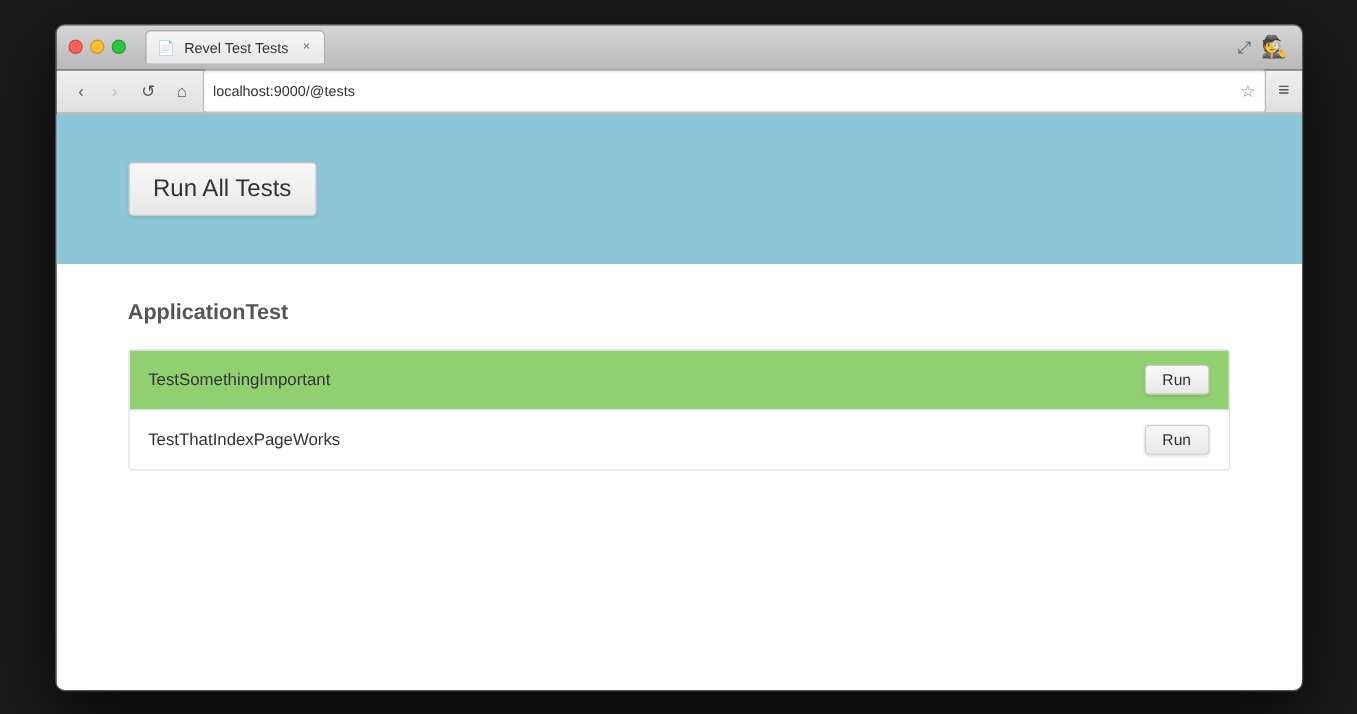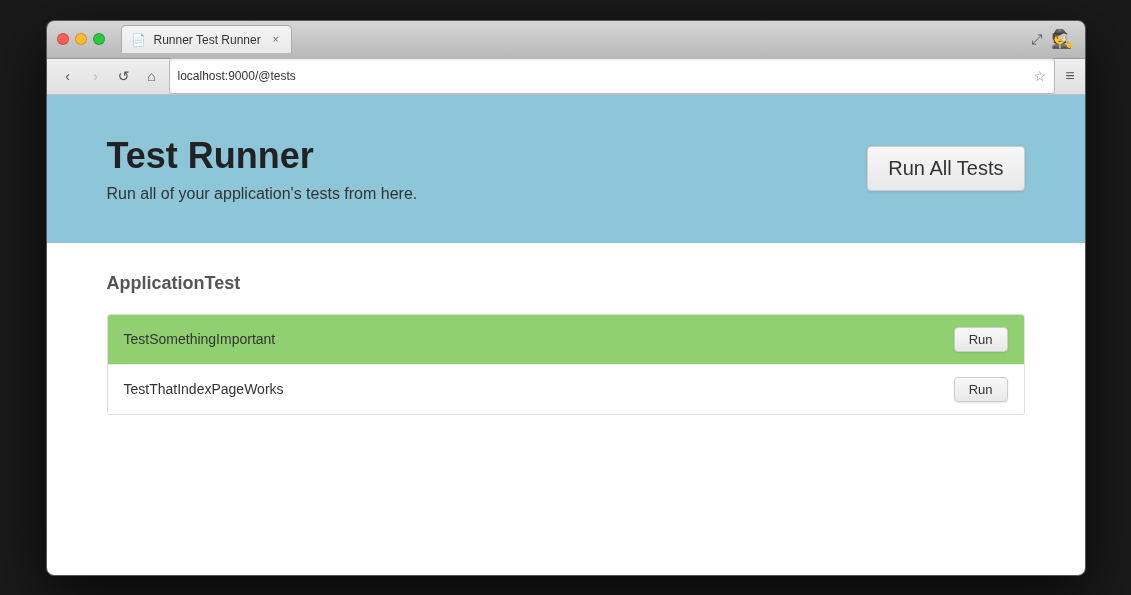--- a/index.html
+++ b/index.html
@@ -284,21 +284,21 @@
   <div class="title-bar">
     <div class="traffic-lights">
       <div class="traffic-light close"></div>
       <div class="traffic-light minimize"></div>
       <div class="traffic-light maximize"></div>
     </div>
 
     <div class="tab-area">
       <div class="tab active">
         <span class="tab-icon">📄</span>
-        <span>Runner Test Runner</span>
+        <span>Revel Test Tests</span>
         <span class="tab-close">×</span>
       </div>
       <div class="tab" style="background:transparent;border:none;width:30px;"></div>
     </div>
 
     <div class="window-controls-right">
       <span class="expand-icon">⤢</span>
       <span class="spy-avatar">🕵️</span>
     </div>
   </div>
@@ -313,24 +313,20 @@
       <span class="address-text">localhost:9000/@tests</span>
       <span class="star-icon">☆</span>
     </div>
 
     <span class="menu-icon">≡</span>
   </div>
 
   <div class="page-content">
 
     <div class="header-banner">
-      <div class="header-text">
-        <h1>Test Runner</h1>
-        <p>Run all of your application's tests from here.</p>
-      </div>
       <button class="run-all-btn">Run All Tests</button>
     </div>
 
     <div class="test-section">
       <h2 class="section-title">ApplicationTest</h2>
 
       <div class="test-list">
 
         <div class="test-row success">
           <span class="test-name">TestSomethingImportant</span>

